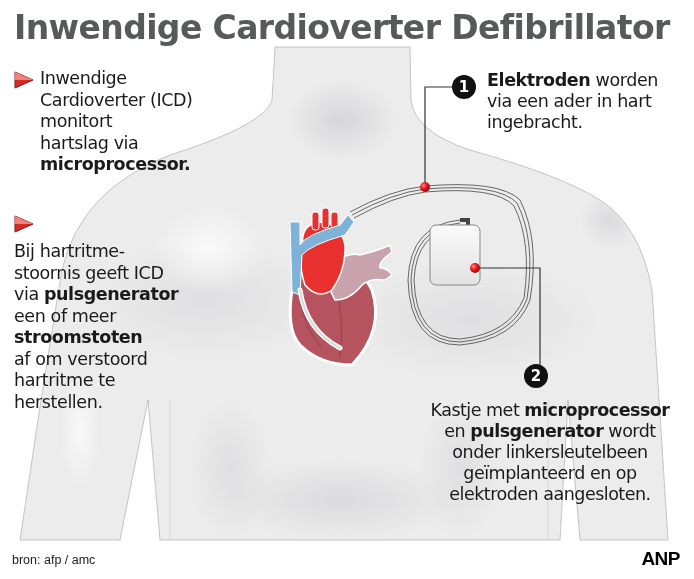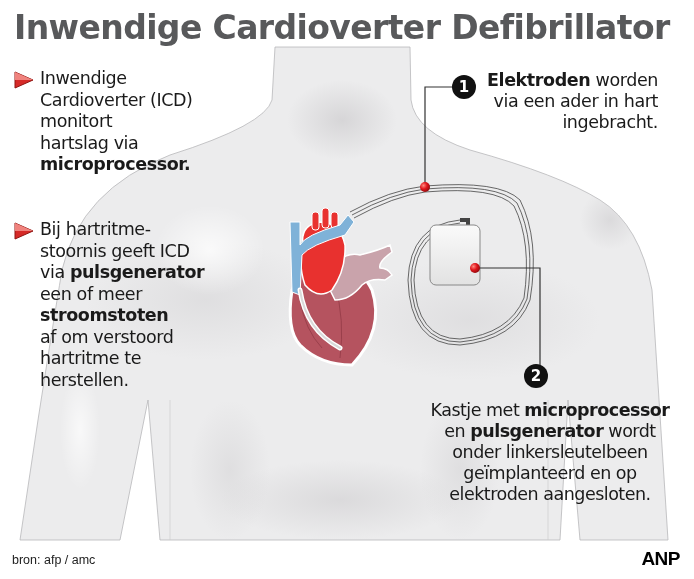--- a/index.html
+++ b/index.html
@@ -7,21 +7,21 @@
          font-family: "DejaVu Sans", "Liberation Sans", sans-serif; color: #1a1a1a; }
   .title { position: absolute; left: 14px; top: 8px; font-size: 33px; font-weight: bold;
            color: #58595b; letter-spacing: -0.6px; white-space: nowrap; }
   svg.art { position: absolute; left: 0; top: 0; }
   .bullet { position: absolute; left: 14px; display: flex; }
   .bullet .tri { width: 26px; flex: 0 0 26px; padding-top: 3px; }
   .bullet .txt { font-size: 17.5px; line-height: 21.5px; letter-spacing: -0.4px; }
   .bullet .txt span { display: block; white-space: nowrap; }
   b { font-weight: bold; }
   .callout1 { position: absolute; left: 487px; top: 70px; font-size: 17.5px; line-height: 21px; letter-spacing: -0.4px; }
-  .callout1 span.l { display: block; white-space: nowrap; text-align: right; }
+  .callout1 span.l { display: block; white-space: nowrap; }
   .callout2 { position: absolute; left: 405px; top: 400px; width: 290px; text-align: center;
               font-size: 17.5px; line-height: 21px; letter-spacing: -0.5px; }
   .callout2 span.l { display: block; white-space: nowrap; }
   .badge { position: absolute; width: 24px; height: 24px; border-radius: 50%; background: #111;
            color: #fff; font-weight: bold; font-size: 15px; line-height: 24px; text-align: center; }
   .source { position: absolute; left: 12px; top: 553px; font-size: 12.5px; color: #222;
             font-family: "Liberation Sans", sans-serif; }
   .logo { position: absolute; right: 14px; top: 548px; font-size: 19px; font-weight: bold; color: #000000;
           font-family: "Liberation Sans", sans-serif; letter-spacing: -0.5px; }
 </style>
@@ -114,21 +114,21 @@
   </div>
   <div class="txt">
     <span>Inwendige</span>
     <span>Cardioverter (ICD)</span>
     <span>monitort</span>
     <span>hartslag via</span>
     <span><b>microprocessor.</b></span>
   </div>
 </div>
 
-<div class="bullet" style="top:219px;">
+<div class="bullet" style="top:212px;flex-direction:column;">
   <div class="tri">
     <svg width="20" height="18" viewBox="0 0 20 18">
         <path d="M1,1 L19,9 L1,17 Z" fill="#d62a28" stroke="#8e1512" stroke-width="1"></path>
         <path d="M1,1 L19,9 L1,9 Z" fill="#f0837e"></path>
       </svg>
   </div>
   <div class="txt">
     <span>Bij hartritme-</span>
     <span>stoornis geeft ICD</span>
     <span><span style="display:inline">via </span><b>pulsgenerator</b></span>

